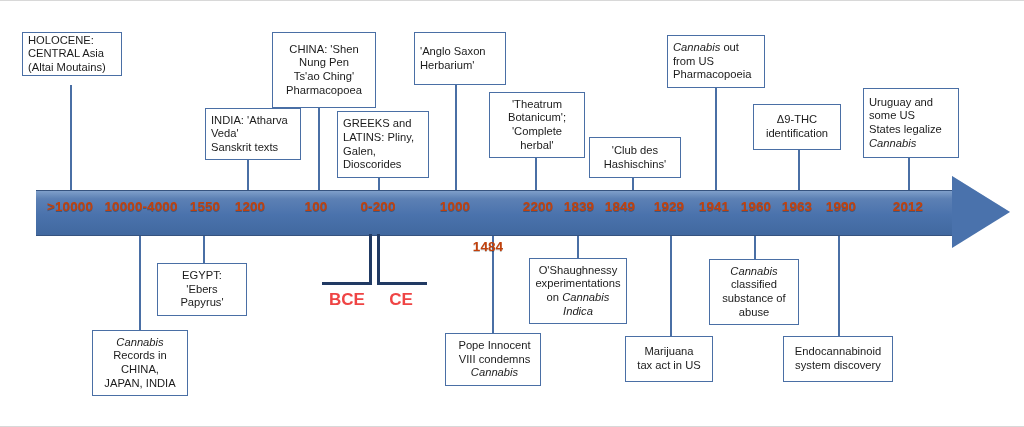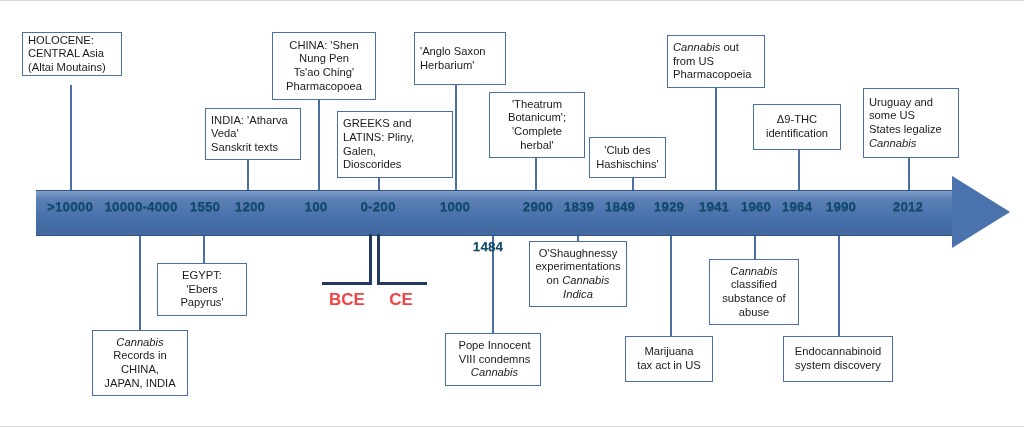--- a/index.html
+++ b/index.html
@@ -77,21 +77,21 @@
     border-bottom: 0 solid transparent;
     border-left: 58px solid #6d92c2;
     opacity: .55;
     z-index: 2;
   }
 
   
   .tick {
     position: absolute;
     top: 199px;
-    color: #0c4a6e;
+    color: #c2410c;
     font-size: 13.5px;
     font-weight: bold;
     letter-spacing: .1px;
     transform: translateX(-50%);
     white-space: nowrap;
     z-index: 4;
     text-shadow: 0 1px 0 rgba(0,0,0,.25);
   }
 
   
@@ -159,73 +159,73 @@
 
   <div id="layer-ticks">
       <div class="tick" style="left: 70px;">&gt;10000</div>
       <div class="tick" style="left: 141px;">10000-4000</div>
       <div class="tick" style="left: 205px;">1550</div>
       <div class="tick" style="left: 250px;">1200</div>
       <div class="tick" style="left: 316px;">100</div>
       <div class="tick" style="left: 378px;">0-200</div>
       <div class="tick" style="left: 455px;">1000</div>
       <div class="tick" style="left: 488px; margin-top: 40px;">1484</div>
-      <div class="tick" style="left: 538px;">2900</div>
+      <div class="tick" style="left: 538px;">2200</div>
       <div class="tick" style="left: 579px; text-align: center;">1839</div>
       <div class="tick" style="left: 620px;">1849</div>
       <div class="tick" style="left: 669px;">1929</div>
       <div class="tick" style="left: 714px;">1941</div>
       <div class="tick" style="left: 756px;">1960</div>
-      <div class="tick" style="left: 797px;">1964</div>
+      <div class="tick" style="left: 797px;">1963</div>
       <div class="tick" style="left: 841px;">1990</div>
       <div class="tick" style="left: 908px;">2012</div>
     </div>
   <div id="layer-boxes">
       <div class="box left" style="left: 22px; top: 32px; width: 100px; height: 44px;"><span>HOLOCENE:
 CENTRAL Asia
 (Altai Moutains)</span></div>
       <div class="box left" style="left: 205px; top: 108px; width: 96px; height: 52px;"><span>INDIA: 'Atharva
 Veda'
 Sanskrit texts</span></div>
-      <div class="box center" style="left: 272px; top: 32px; width: 104px; height: 68px;"><span>CHINA: 'Shen
+      <div class="box center" style="left: 272px; top: 32px; width: 104px; height: 76px;"><span>CHINA: 'Shen
 Nung Pen
 Ts'ao Ching'
 Pharmacopoea</span></div>
-      <div class="box left" style="left: 337px; top: 111px; width: 116px; height: 67px;"><span>GREEKS and
+      <div class="box left" style="left: 337px; top: 111px; width: 92px; height: 67px;"><span>GREEKS and
 LATINS: Pliny,
 Galen,
 Dioscorides</span></div>
       <div class="box left" style="left: 414px; top: 32px; width: 92px; height: 53px;"><span>'Anglo Saxon
 Herbarium'</span></div>
       <div class="box center" style="left: 489px; top: 92px; width: 96px; height: 66px;"><span>'Theatrum
 Botanicum';
 'Complete
 herbal'</span></div>
-      <div class="box center" style="left: 589px; top: 137px; width: 77px; height: 41px;"><span>'Club des
+      <div class="box center" style="left: 589px; top: 137px; width: 92px; height: 41px;"><span>'Club des
 Hashischins'</span></div>
       <div class="box left" style="left: 667px; top: 35px; width: 98px; height: 53px;"><span><i>Cannabis</i> out
 from US
 Pharmacopoeia</span></div>
       <div class="box center" style="left: 753px; top: 104px; width: 88px; height: 46px;"><span>Δ9-THC
 identification</span></div>
       <div class="box left" style="left: 863px; top: 88px; width: 96px; height: 70px;"><span>Uruguay and
 some US
 States legalize
 <i>Cannabis</i></span></div>
       <div class="box center" style="left: 157px; top: 263px; width: 90px; height: 53px;"><span>EGYPT:
 'Ebers
 Papyrus'</span></div>
       <div class="box center" style="left: 92px; top: 330px; width: 96px; height: 66px;"><span><i>Cannabis</i>
 Records in
 CHINA,
 JAPAN, INDIA</span></div>
       <div class="box center" style="left: 445px; top: 333px; width: 96px; height: 53px; padding-left: 8px;"><span>Pope Innocent
 VIII condemns
 <i>Cannabis</i></span></div>
-      <div class="box center" style="left: 529px; top: 241px; width: 98px; height: 66px;"><span>O'Shaughnessy
+      <div class="box center" style="left: 529px; top: 258px; width: 98px; height: 66px;"><span>O'Shaughnessy
 experimentations
 on <i>Cannabis</i>
 <i>Indica</i></span></div>
       <div class="box center" style="left: 625px; top: 336px; width: 88px; height: 46px;"><span>Marijuana
 tax act in US</span></div>
       <div class="box center" style="left: 709px; top: 259px; width: 90px; height: 66px;"><span><i>Cannabis</i>
 classified
 substance of
 abuse</span></div>
       <div class="box center" style="left: 783px; top: 336px; width: 110px; height: 46px;"><span>Endocannabinoid

